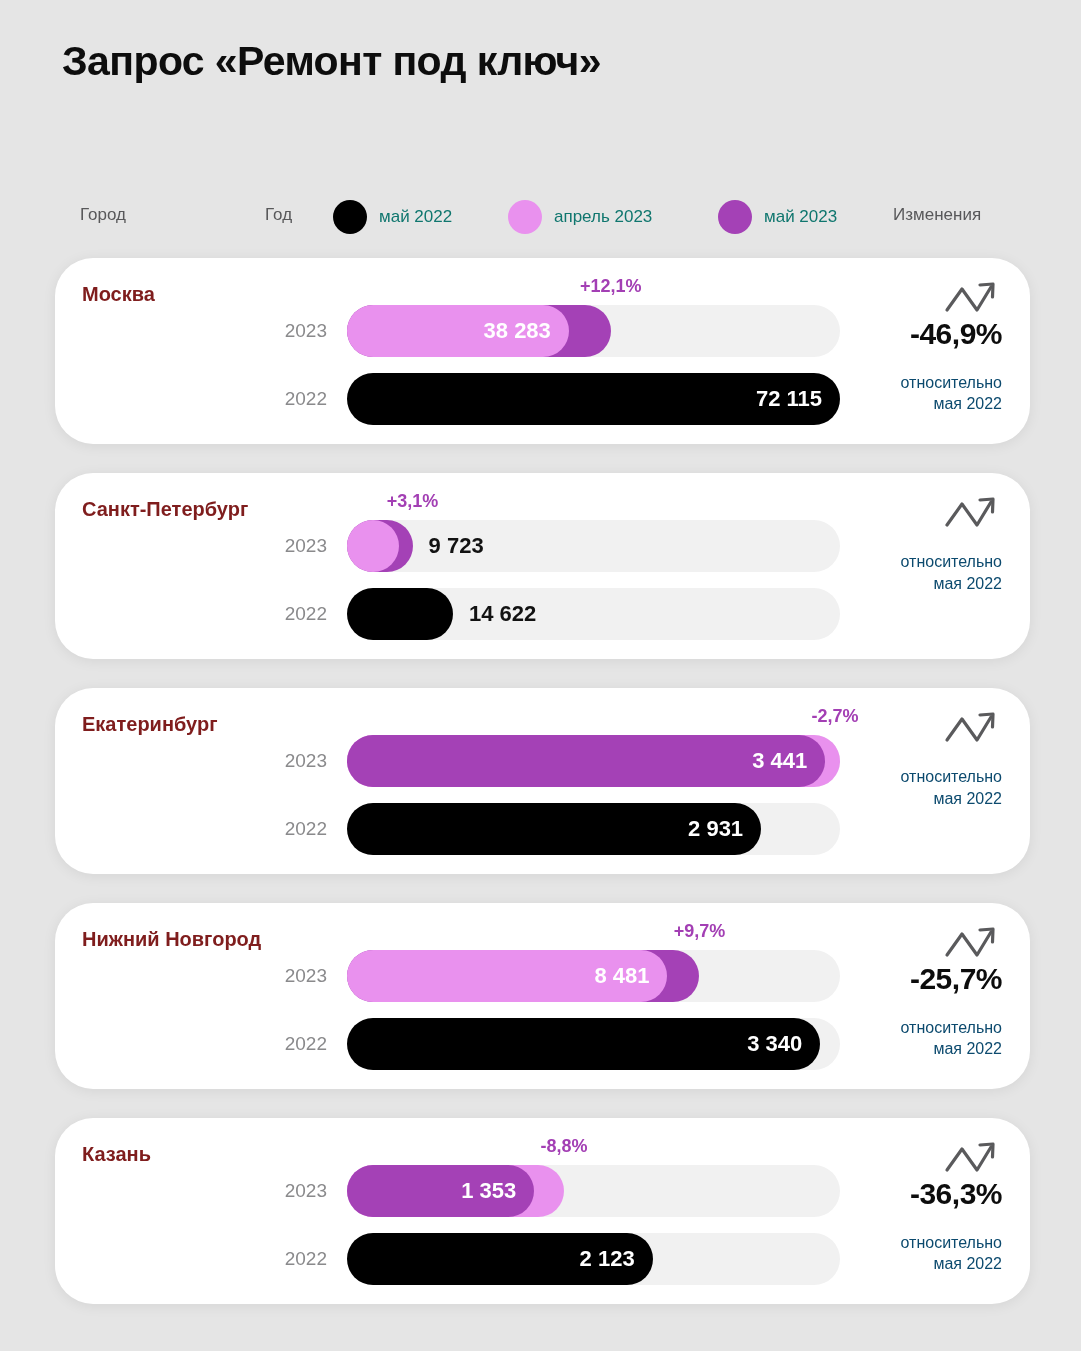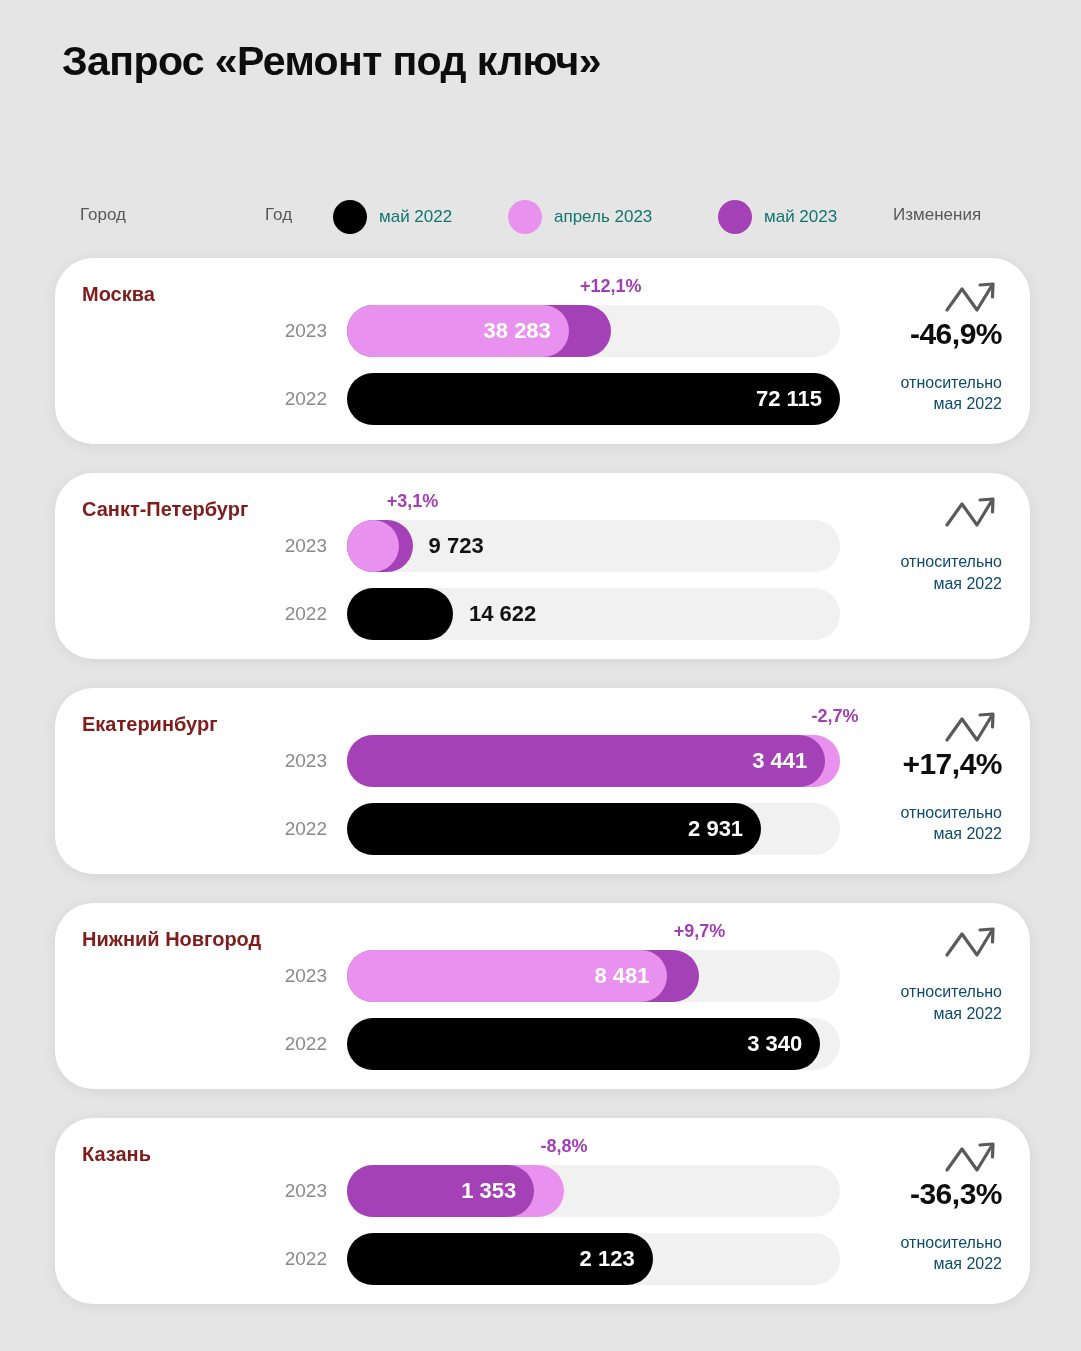--- a/index.html
+++ b/index.html
@@ -320,21 +320,20 @@
               <div class="bar-value-in">2 931</div>
             </div>
           </div>
         </div>
       </div>
       <div class="change">
         <svg class="change-icon" width="56" height="36" viewBox="0 0 56 36" fill="none">
           <path d="M3 30 L18 9 L33 30 L47 7" stroke="#5a5a5c" stroke-width="3.2" stroke-linecap="round" stroke-linejoin="round"></path>
           <path d="M36 5 L49 4 L48.5 17" stroke="#5a5a5c" stroke-width="3.2" stroke-linecap="round" stroke-linejoin="round"></path>
         </svg>
-        <div class="change-value">+17,4%</div>
         <div class="change-note">
           <span>относительно</span>
           <span>мая 2022</span>
         </div>
       </div>
     </div>
     <div class="card card-3">
       <div class="city-name">Нижний Новгород</div>
       <div class="rows">
         <div class="row row-2023">
@@ -354,20 +353,21 @@
               <div class="bar-value-in">3 340</div>
             </div>
           </div>
         </div>
       </div>
       <div class="change">
         <svg class="change-icon" width="56" height="36" viewBox="0 0 56 36" fill="none">
           <path d="M3 30 L18 9 L33 30 L47 7" stroke="#5a5a5c" stroke-width="3.2" stroke-linecap="round" stroke-linejoin="round"></path>
           <path d="M36 5 L49 4 L48.5 17" stroke="#5a5a5c" stroke-width="3.2" stroke-linecap="round" stroke-linejoin="round"></path>
         </svg>
+        <div class="change-value">-25,7%</div>
         <div class="change-note">
           <span>относительно</span>
           <span>мая 2022</span>
         </div>
       </div>
     </div>
     <div class="card card-4">
       <div class="city-name">Казань</div>
       <div class="rows">
         <div class="row row-2023">

